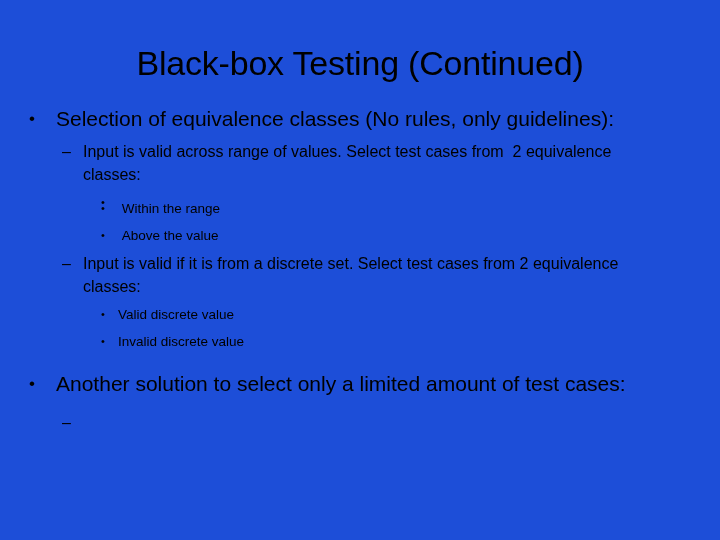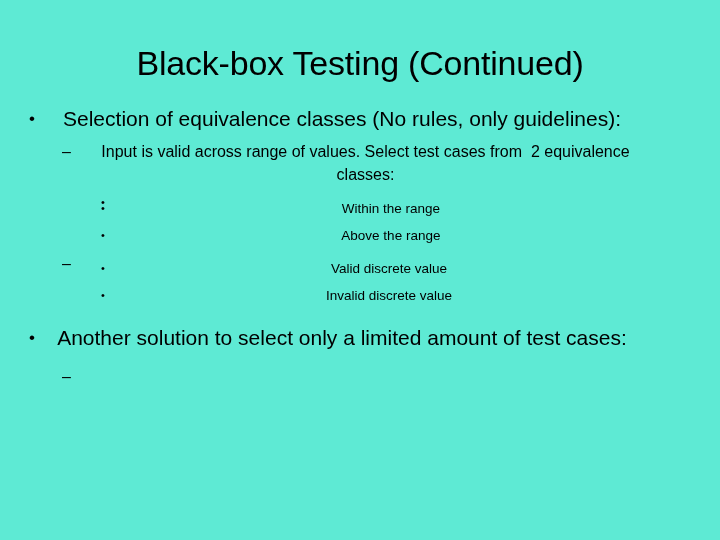--- a/index.html
+++ b/index.html
@@ -12,21 +12,21 @@
     background: #ffffff;
     font-family: "Liberation Sans", sans-serif;
     color: #000000;
     overflow: hidden;
   }
 
   .slide {
     position: relative;
     width: 720px;
     height: 540px;
-    background: #5eead4;
+    background: #1d4ed8;
     box-sizing: border-box;
   }
 
   
   .slide-title {
     position: absolute;
     left: 0;
     top: 42px;
     width: 720px;
     text-align: center;
@@ -56,21 +56,20 @@
     position: absolute;
     display: block;
     text-align: left;
     color: #000000;
   }
 
   .bullet-row .text {
     display: block;
     white-space: pre-wrap;
     color: #000000;
-    text-align: center;
   }
 
   
   .lvl1 {
     padding-left: 56px;
     padding-right: 92px;
     font-size: 21px;
     line-height: 30px;
     margin-bottom: 0px;
   }
@@ -144,27 +143,28 @@
 
     <div class="bullet-row lvl3">
       <span class="marker">•</span>
       <span class="text"> Within the range</span>
     </div>
 
     <div class="gap-sm"></div>
 
     <div class="bullet-row lvl3">
       <span class="marker">•</span>
-      <span class="text"> Above the range</span>
+      <span class="text"> Above the value</span>
     </div>
 
     <div class="gap-sm"></div>
 
     <div class="bullet-row lvl2">
       <span class="marker">–</span>
+      <span class="text">Input is valid if it is from a discrete set. Select test cases from 2 equivalence classes:</span>
     </div>
 
     <div class="gap-sm"></div>
 
     <div class="bullet-row lvl3">
       <span class="marker">•</span>
       <span class="text">Valid discrete value</span>
     </div>
 
     <div class="gap-sm"></div>

